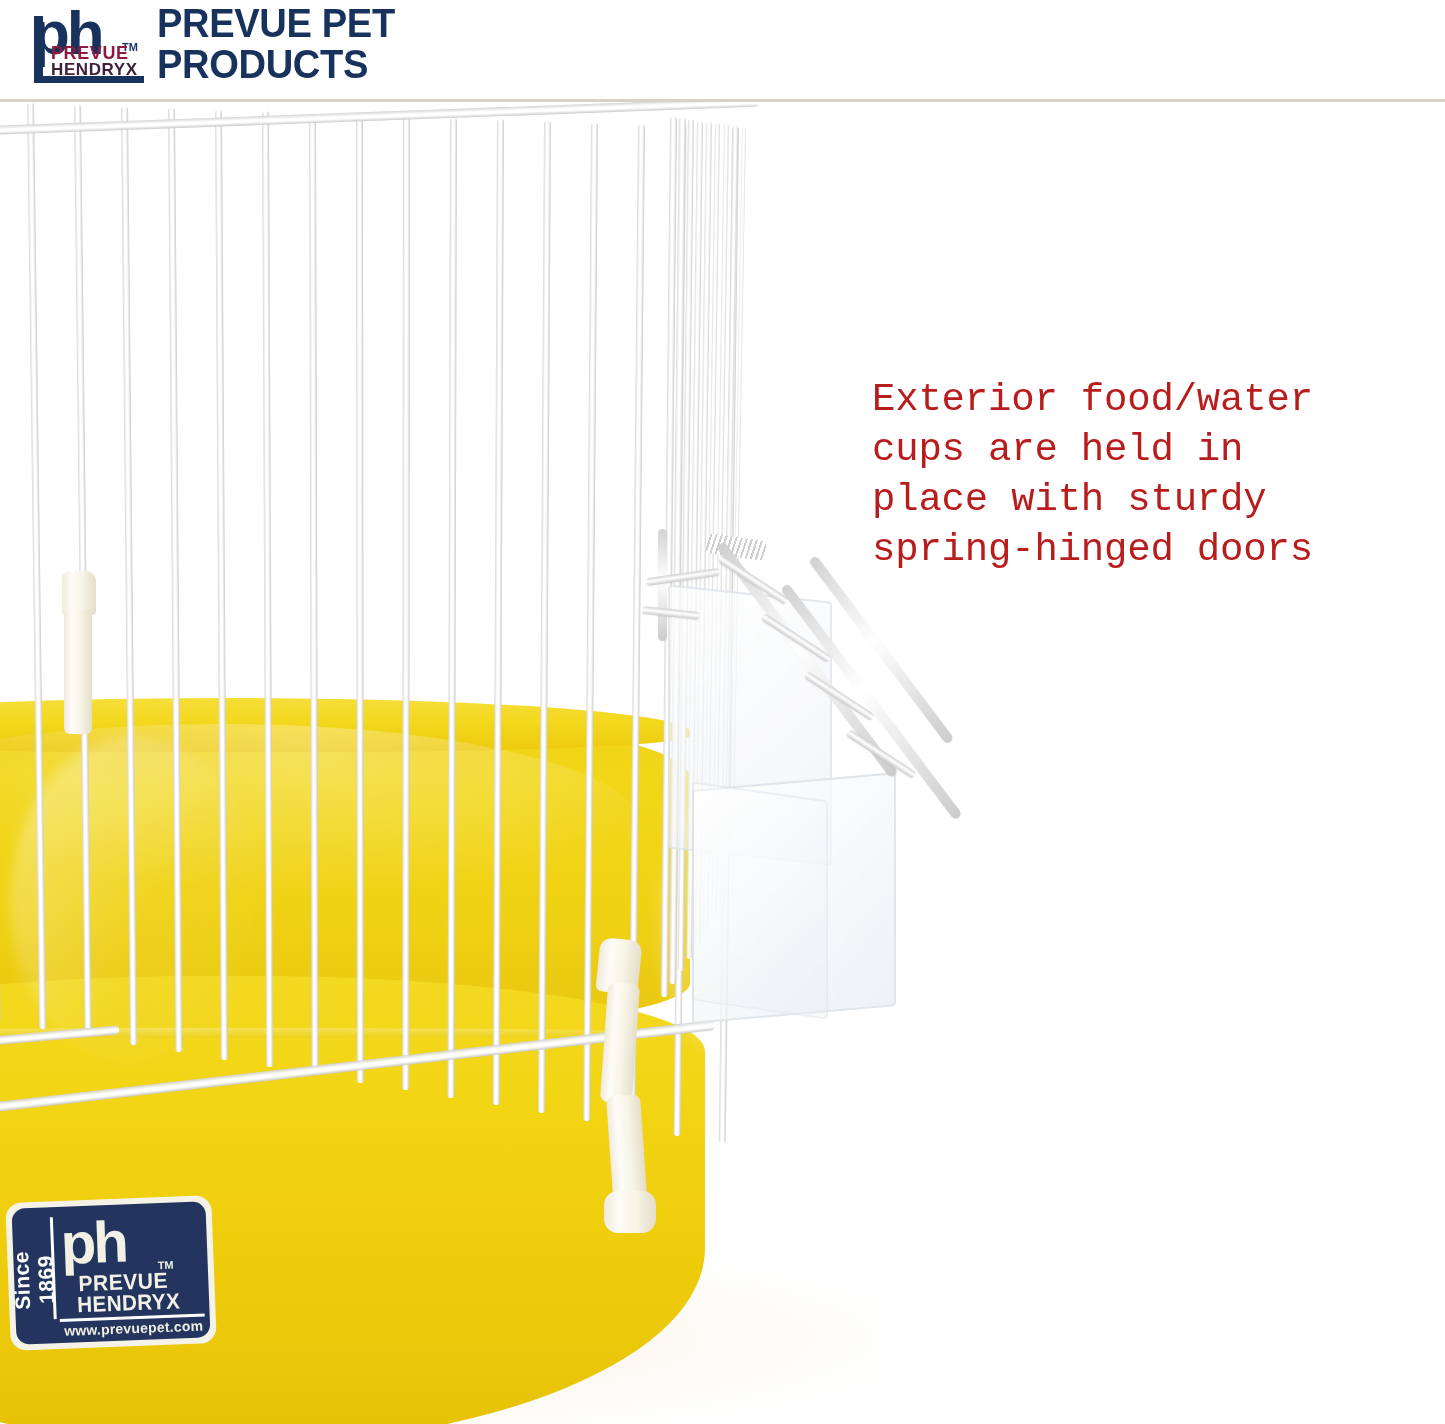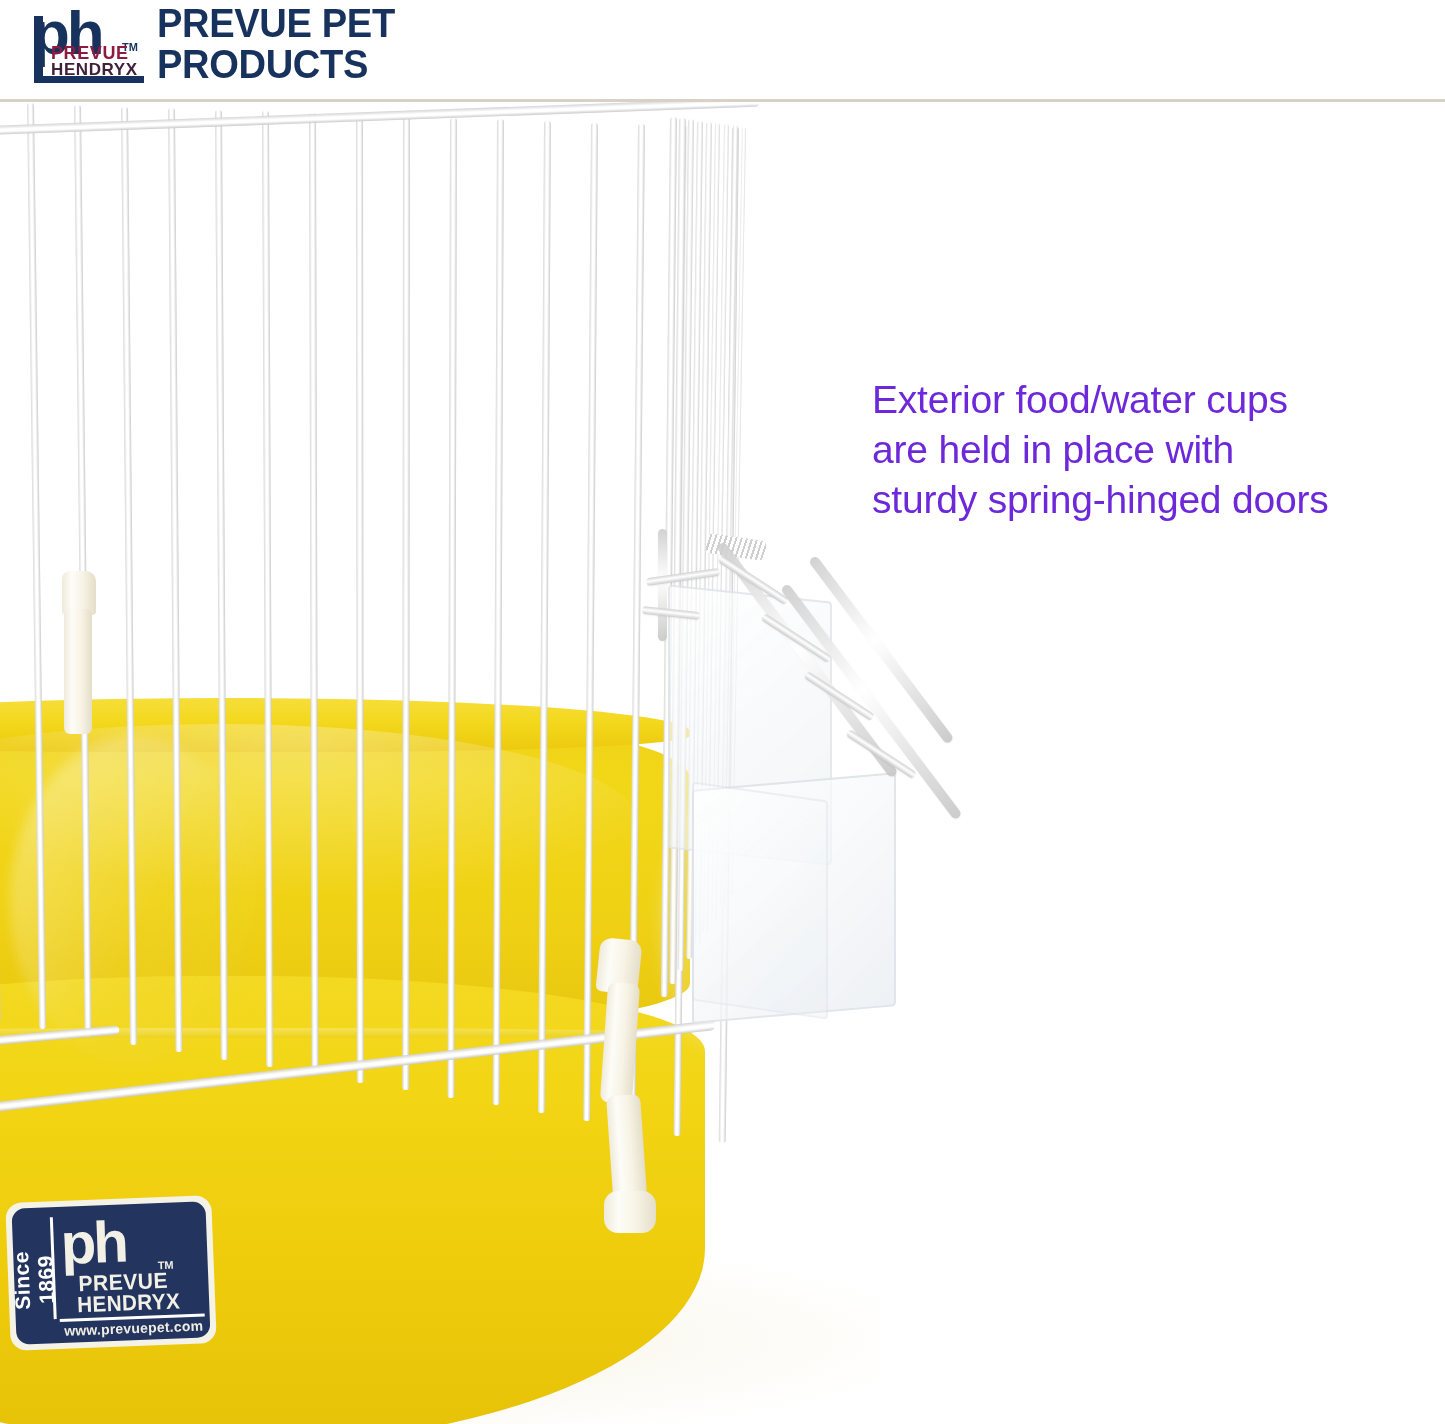--- a/index.html
+++ b/index.html
@@ -365,24 +365,24 @@
     left: 54px; top: 122px;
     font-size: 14px;
     font-weight: bold;
     color: #f0eee3;
     letter-spacing: 0.2px;
   }
 
   
   .callout {
     position: absolute;
-    color: #6d28d9;
+    color: #b91c1c;
     font-size: 39px;
     line-height: 50px;
-    font-family: Liberation Sans, sans-serif;
+    font-family: Liberation Mono, monospace;
     z-index: 50;
     white-space: pre-line;
     letter-spacing: -0.2px;
   }
   #callout-cups { left: 872px; top: 274px; width: 475px; }
   #callout-clips { left: 872px; top: 1117px; width: 475px; }
 </style>
 </head>
 <body>
 

